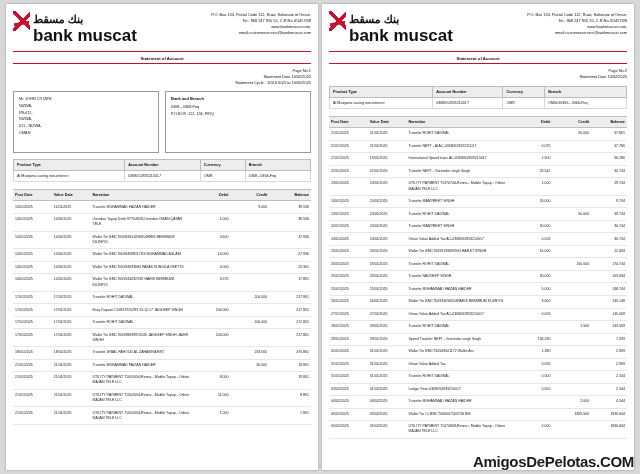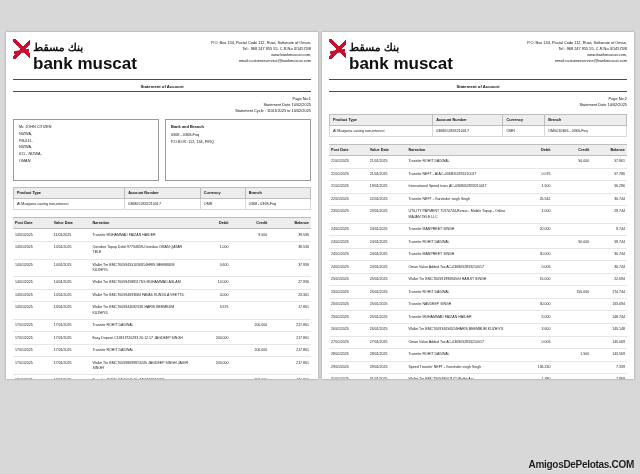--- a/index.html
+++ b/index.html
@@ -8,25 +8,24 @@
     width:640px; height:474px;
     background:#d8d8d8;
     font-family:"Liberation Sans", sans-serif;
     overflow:hidden;
     position:relative;
   }
   .sheet {
     position:absolute;
     top:4px;
     width:312px;
-    height:347px;
+    height:466px;
     background:#ffffff;
     box-shadow:0 0 2px rgba(0,0,0,0.35);
     overflow:hidden;
-    margin-top:28px;
   }
   #page-left { left:6px; }
   #page-right { left:322px; }
 
   
   .hdr { display:flex; padding:6px 7px 4px 7px; align-items:flex-start; }
   .brand { display:flex; align-items:flex-start; gap:3px; width:150px; flex:0 0 150px;}
   .logo-mark { width:17px; height:20px; position:relative; flex:0 0 17px; margin-top:1px;}
   .logo-mark:before, .logo-mark:after {
     content:""; position:absolute; background:#c8102e;
@@ -102,21 +101,21 @@
   .c-bal  { width:14%; text-align:right; }
   .amt-red { color:#c8102e; }
   .amt-dark { color:#1a1a1a; }
 
   
   #page-right .c-narr { width:36%; }
 
   
   .watermark {
     position:absolute; right:6px; bottom:4px;
-    font-size:10px; font-weight:bold; color:#1b1b1b;
+    font-size:15px; font-weight:bold; color:#1b1b1b;
     letter-spacing:-0.3px;
     font-family:"Liberation Sans", sans-serif;
     text-shadow:0 1px 0 rgba(255,255,255,0.6);
     z-index:50;
   }
   .watermark .dot { color:#1b1b1b; }
 </style>
 </head>
 <body>
 

